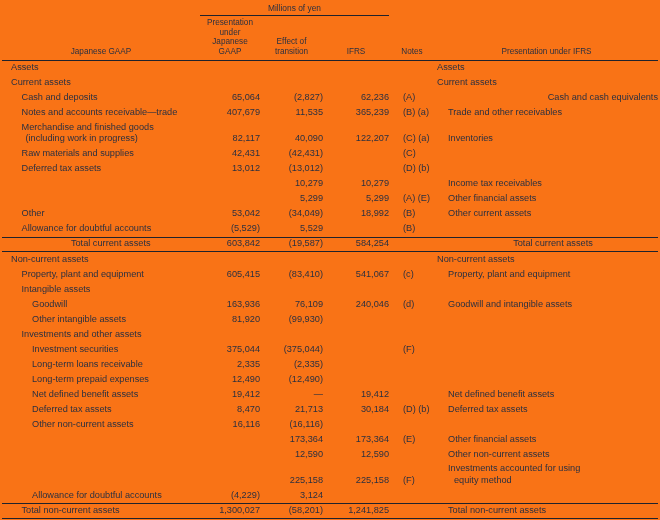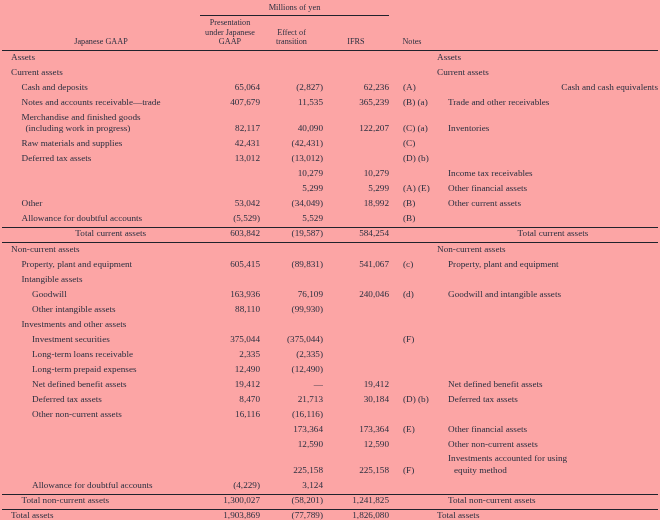--- a/index.html
+++ b/index.html
@@ -7,24 +7,23 @@
   body {
     background:#ffffff;
     font-family:"Liberation Sans","DejaVu Sans",sans-serif;
     -webkit-font-smoothing:antialiased;
   }
   .page {
     --ink:#2b3040;
     --rule:#20222c;
     position:relative;
     width:660px; height:520px;
-    background:#fca5a5;
+    background:#f97316;
     padding:3px 2px 0 2px;
     color:var(--ink);
-    font-family:Liberation Serif, serif;
   }
   .grid {
     display:grid;
     grid-template-columns:198px 60px 63px 66px 46px 1fr;
   }
   
   .hdr-units { height:13px; }
   .units-span {
     grid-column:2 / 5;
     text-align:center;
@@ -78,20 +77,21 @@
       <div></div>
       <div class="units-span">Millions of yen</div>
       <div></div>
     </div>
     <div class="grid hdr-cols">
       <div class="hc">Japanese GAAP</div>
       <div class="hc">Presentation under Japanese GAAP</div>
       <div class="hc">Effect of transition</div>
       <div class="hc">IFRS</div>
       <div class="hc">Notes</div>
+      <div class="hc">Presentation under IFRS</div>
     </div>
   </div>
 
   <div id="table-body">
   <div class="grid row">
     <div class="c c1" style="padding-left: 9px;">
           <span class="l1">Assets</span>
         </div>
     <div class="c num c2"></div>
     <div class="c num c3"></div>
@@ -257,21 +257,21 @@
     <div class="c c6" style="padding-left: 2px;">
           <span class="r1">Non-current assets</span>
         </div>
   </div>
 
   <div class="grid row">
     <div class="c c1" style="padding-left: 19.5px;">
           <span class="l1">Property, plant and equipment</span>
         </div>
     <div class="c num c2">605,415</div>
-    <div class="c num c3">(89,831)</div>
+    <div class="c num c3">(83,410)</div>
     <div class="c num c4">541,067</div>
     <div class="c notes c5">(c)</div>
     <div class="c c6" style="padding-left: 13px;">
           <span class="r1">Property, plant and equipment</span>
         </div>
   </div>
 
   <div class="grid row">
     <div class="c c1" style="padding-left: 19.5px;">
           <span class="l1">Intangible assets</span>
@@ -295,21 +295,21 @@
     <div class="c notes c5">(d)</div>
     <div class="c c6" style="padding-left: 13px;">
           <span class="r1">Goodwill and intangible assets</span>
         </div>
   </div>
 
   <div class="grid row">
     <div class="c c1" style="padding-left: 30px;">
           <span class="l1">Other intangible assets</span>
         </div>
-    <div class="c num c2">88,110</div>
+    <div class="c num c2">81,920</div>
     <div class="c num c3">(99,930)</div>
     <div class="c num c4"></div>
     <div class="c notes c5"></div>
     <div class="c c6" style="padding-left: 2px;">
           <span class="r1"></span>
         </div>
   </div>
 
   <div class="grid row">
     <div class="c c1" style="padding-left: 19.5px;">

